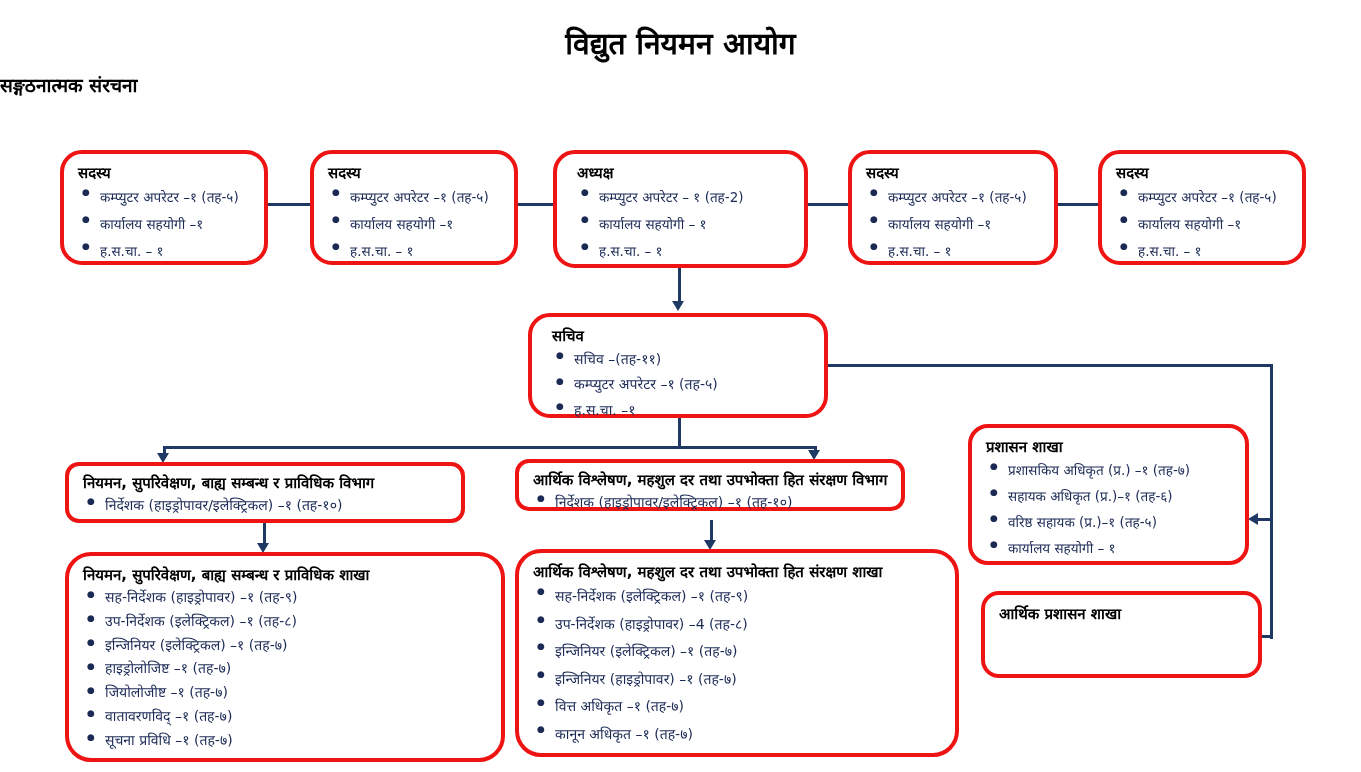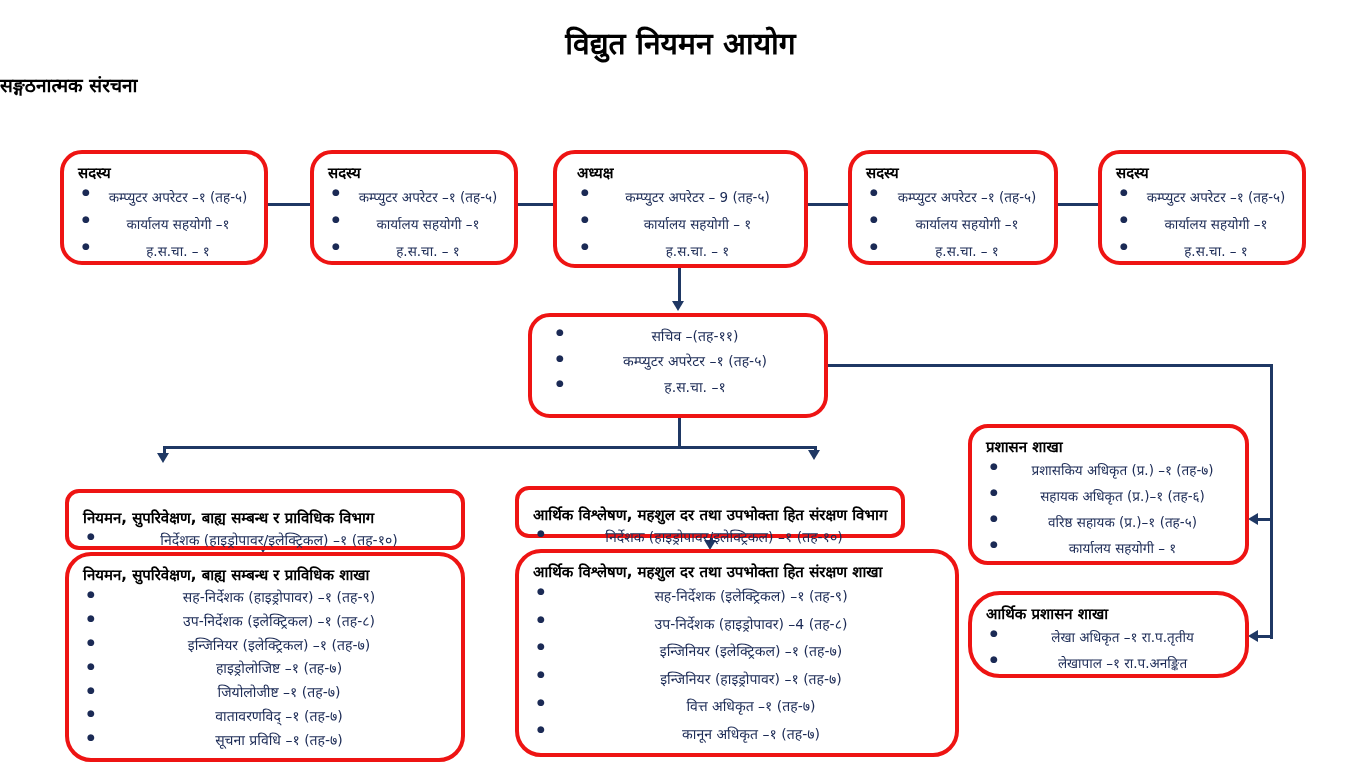--- a/index.html
+++ b/index.html
@@ -28,37 +28,37 @@
     position:absolute;background:#fff;border:4px solid var(--box-border);
     border-radius:22px;padding:7px 8px 4px 14px;z-index:2;
   }
   .box h3{
     margin:1px 0 2px;text-align:left;font-size:15px;font-weight:700;
     color:var(--heading-text);
   }
   .box ul{margin:0;padding:0 0 0 4px;list-style:none;}
   .box li{
     position:relative;padding-left:18px;color:var(--item-text);
-    font-size:13.5px;line-height:2.0;text-align:center;
+    font-size:13.5px;line-height:2.0;
   }
   .box li::before{
     content:"●";position:absolute;left:0;top:0.48em;font-size:9px;
     color:var(--item-text);line-height:1;
   }
-  .b-dept{border-radius:14px;padding-top:13px;margin-top:27px;}
+  .b-dept{border-radius:14px;padding-top:5px;}
   .b-dept h3{font-size:15px;margin-bottom:1px;}
   .b-dept li{font-size:14px;line-height:1.8;}
   .b-brL{border-radius:26px;}
   .b-brL li{font-size:14px;line-height:1.7;}
   .b-brM{border-radius:26px;}
   .b-brM li{font-size:14px;line-height:1.97;}
   .b-sec li{font-size:14px;line-height:1.82;}
   .b-adm{border-radius:20px;}
   .b-adm li{line-height:1.92;}
-  .b-fin{border-radius:32px;}
+  .b-fin{border-radius:18px;margin-left:13px;}
   .b-fin li{line-height:1.92;}
   .hline{position:absolute;height:3px;background:var(--connector);z-index:1;}
   .vline{position:absolute;width:3px;background:var(--connector);z-index:1;}
   .arr-down{
     position:absolute;width:0;height:0;z-index:1;
     border-left:6px solid transparent;border-right:6px solid transparent;
     border-top:10px solid var(--connector);
   }
   .arr-left{
     position:absolute;width:0;height:0;z-index:1;
@@ -113,21 +113,21 @@
   <ul>
     <li>कम्प्युटर अपरेटर –१ (तह-५)</li>
     <li>कार्यालय सहयोगी –१</li>
     <li>ह.स.चा. – १</li>
   </ul>
 </div>
 
 <div class="box b-top" style="left:553px;top:150px;width:255px;height:118px;padding-left:20px">
   <h3>अध्यक्ष</h3>
   <ul>
-    <li>कम्प्युटर अपरेटर – 9 (तह-५)</li>
+    <li>कम्प्युटर अपरेटर – १ (तह-2)</li>
     <li>कार्यालय सहयोगी – १</li>
     <li>ह.स.चा. – १</li>
   </ul>
 </div>
 
 <div class="box b-top" style="left:848px;top:150px;width:210px;height:115px">
   <h3>सदस्य</h3>
   <ul>
     <li>कम्प्युटर अपरेटर –१ (तह-५)</li>
     <li>कार्यालय सहयोगी –१</li>
@@ -138,20 +138,21 @@
 <div class="box b-top" style="left:1098px;top:150px;width:208px;height:115px">
   <h3>सदस्य</h3>
   <ul>
     <li>कम्प्युटर अपरेटर –१ (तह-५)</li>
     <li>कार्यालय सहयोगी –१</li>
     <li>ह.स.चा. – १</li>
   </ul>
 </div>
 
 <div class="box b-sec" style="left:528px;top:313px;width:300px;height:105px;padding-left:20px">
+  <h3>सचिव</h3>
   <ul>
     <li>सचिव –(तह-११)</li>
     <li>कम्प्युटर अपरेटर –१ (तह-५)</li>
     <li>ह.स.चा. –१</li>
   </ul>
 </div>
 
 <div class="box b-dept" style="left:65px;top:462px;width:400px;height:61px">
   <h3>नियमन, सुपरिवेक्षण, बाह्य सम्बन्ध र प्राविधिक विभाग</h3>
   <ul>
@@ -159,21 +160,21 @@
   </ul>
 </div>
 
 <div class="box b-dept" style="left:515px;top:459px;width:390px;height:52px">
   <h3>आर्थिक विश्लेषण, महशुल दर तथा उपभोक्ता हित संरक्षण विभाग</h3>
   <ul>
     <li>निर्देशक (हाइड्रोपावर/इलेक्ट्रिकल) –१ (तह-१०)</li>
   </ul>
 </div>
 
-<div class="box b-brL" style="left:65px;top:552px;width:400px;height:210px">
+<div class="box b-brL" style="left:65px;top:552px;width:440px;height:210px">
   <h3>नियमन, सुपरिवेक्षण, बाह्य सम्बन्ध र प्राविधिक शाखा</h3>
   <ul>
     <li>सह-निर्देशक (हाइड्रोपावर) –१ (तह-९)</li>
     <li>उप-निर्देशक (इलेक्ट्रिकल) –१ (तह-८)</li>
     <li>इन्जिनियर (इलेक्ट्रिकल) –१ (तह-७)</li>
     <li>हाइड्रोलोजिष्ट –१ (तह-७)</li>
     <li>जियोलोजीष्ट –१ (तह-७)</li>
     <li>वातावरणविद् –१ (तह-७)</li>
     <li>सूचना प्रविधि –१ (तह-७)</li>
   </ul>
@@ -196,17 +197,13 @@
   <ul>
     <li>प्रशासकिय अधिकृत (प्र.) –१ (तह-७)</li>
     <li>सहायक अधिकृत (प्र.)–१ (तह-६)</li>
     <li>वरिष्ठ सहायक (प्र.)–१ (तह-५)</li>
     <li>कार्यालय सहयोगी – १</li>
   </ul>
 </div>
 
 <div class="box b-fin" style="left:968px;top:591px;width:281px;height:87px">
   <h3>आर्थिक प्रशासन शाखा</h3>
-  <ul>
-    <li>लेखा अधिकृत –१ रा.प.तृतीय</li>
-    <li>लेखापाल –१ रा.प.अनङ्कित</li>
-  </ul>
 </div>
 
 </body></html>

